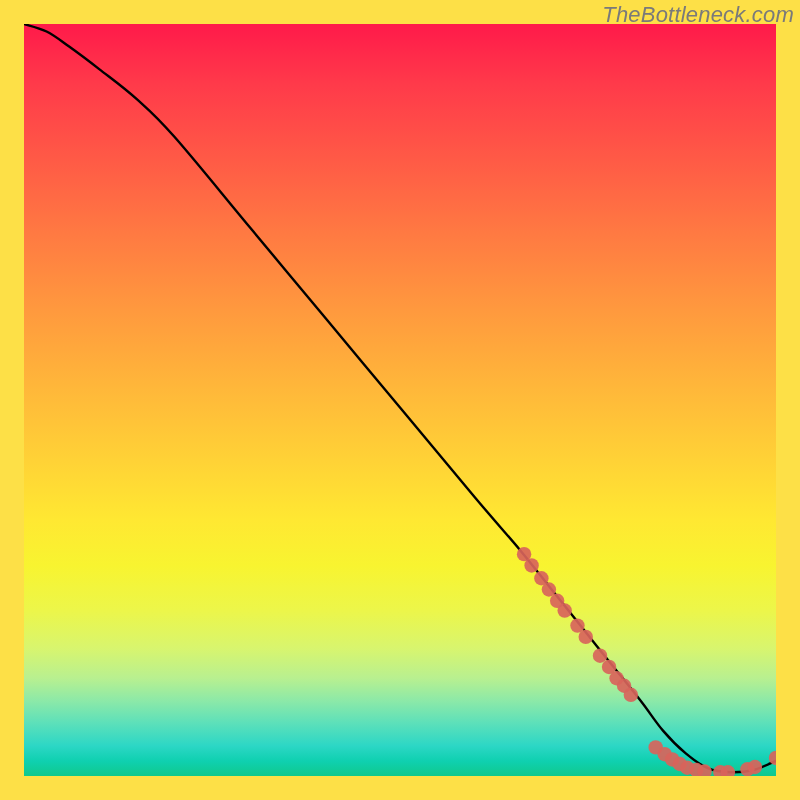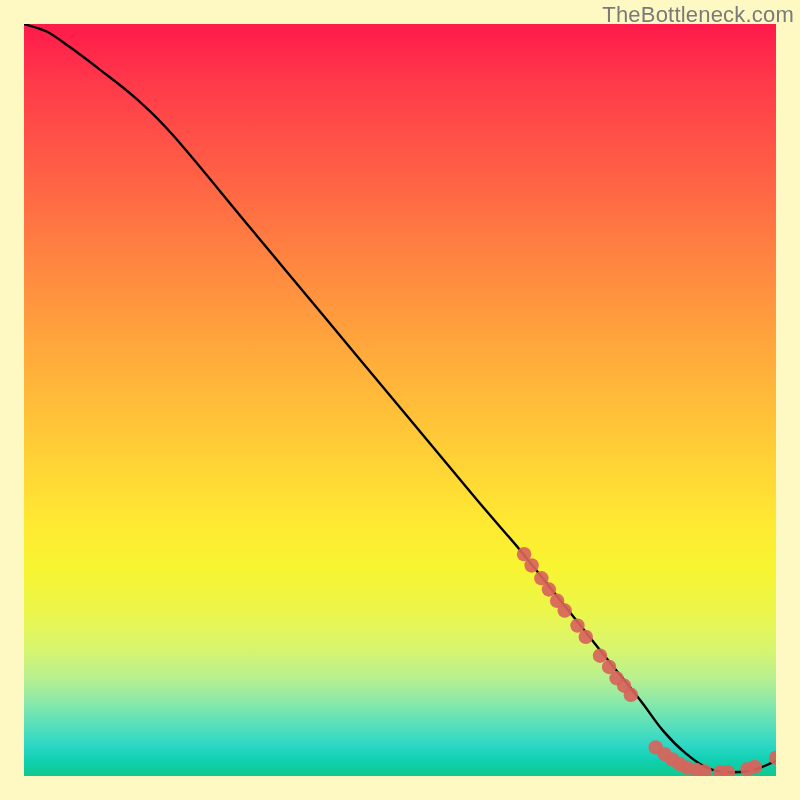--- a/index.html
+++ b/index.html
@@ -8,21 +8,22 @@
     width: 800px;
     height: 800px;
     background: #000;
     overflow: hidden;
     font-family: Arial, Helvetica, sans-serif;
   }
   .stage {
     position: relative;
     width: 800px;
     height: 800px;
-    background: #fef9c3;
+    background: #fde047;
+    font-style: italic;
   }
   .plot {
     position: absolute;
     left: 24px;
     top: 24px;
     width: 752px;
     height: 752px;
   }
   .gradient-bg {
     position: absolute;

